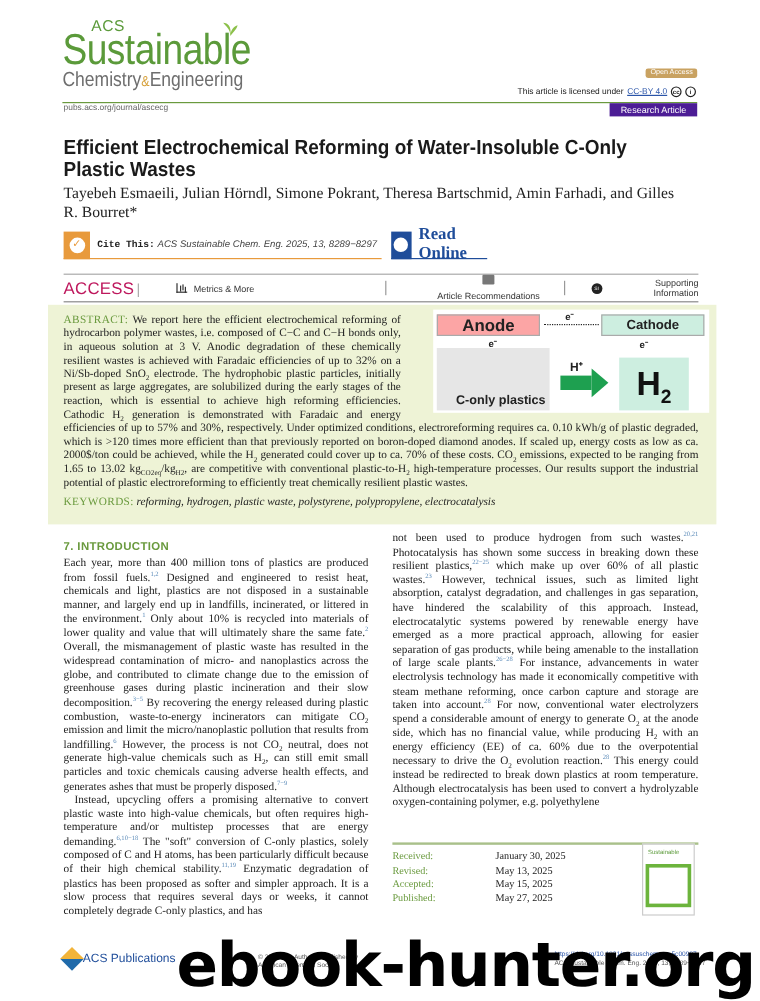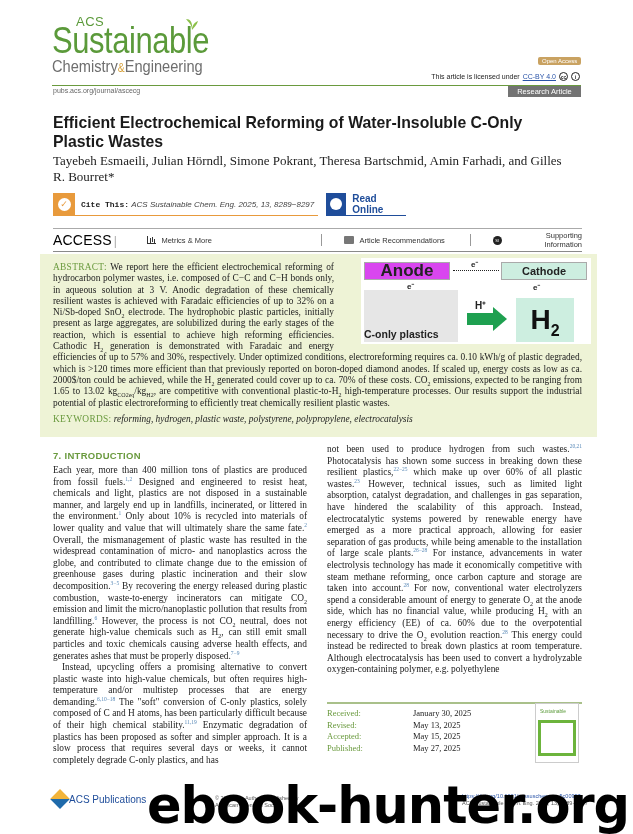--- a/index.html
+++ b/index.html
@@ -13,65 +13,65 @@
   .logo .chem { font-family: "Liberation Sans", sans-serif; font-size: 17px; color: #6e6e6e; position: absolute; left: 0; top: 43px; white-space: nowrap; transform: scaleX(0.86); transform-origin: left; }
   .logo .chem .amp { color: #d6a03a; font-size: 12px; }
 
   .header-rule { position: absolute; left: 52px; top: 85px; width: 529px; height: 1px; background: #6a9a3e; }
   .journal-url { position: absolute; left: 53px; top: 87px; font-family: "Liberation Sans", sans-serif; font-size: 7px; color: #666; }
 
   .open-access { position: absolute; left: 538px; top: 57px; background: #c9a261; color: #fff; font-family: "Liberation Sans", sans-serif; font-size: 6px; padding: 1px 4px; border-radius: 2px; }
   .license { position: absolute; right: 53px; top: 72px; font-family: "Liberation Sans", sans-serif; font-size: 7px; color: #222; display: flex; align-items: center; gap: 3px; }
   .license a { color: #2a54a8; text-decoration: underline; }
   .cc-icon { width: 9px; height: 9px; border: 1px solid #222; border-radius: 50%; font-size: 5px; display: inline-flex; align-items: center; justify-content: center; font-weight: bold; }
-  .research-article { position: absolute; left: 508px; top: 86px; width: 73px; height: 11px; background: #737373; color: #fff; font-family: "Liberation Sans", sans-serif; font-size: 7.5px; text-align: center; line-height: 11px; }
+  .research-article { position: absolute; left: 508px; top: 86px; width: 73px; height: 11px; background: #4c1d95; color: #fff; font-family: "Liberation Sans", sans-serif; font-size: 7.5px; text-align: center; line-height: 11px; }
 
   .title { position: absolute; left: 53px; top: 113px; width: 520px; font-family: "Liberation Sans", sans-serif; font-size: 17px; font-weight: bold; line-height: 19px; color: #1a1a1a; transform: scaleX(0.93); transform-origin: left; }
   .authors { position: absolute; left: 53px; top: 153px; width: 520px; font-size: 13px; line-height: 16px; color: #222; }
 
   .cite-box { position: absolute; left: 53px; top: 193px; width: 265px; height: 23px; border-bottom: 1.5px solid #e89a3c; display: flex; align-items: center; }
   .cite-icon { width: 22px; height: 23px; background: #e89a3c; display: flex; align-items: center; justify-content: center; }
   .cite-icon span { width: 13px; height: 13px; border-radius: 50%; background: #fff; color: #e89a3c; font-size: 9px; font-weight: bold; display: flex; align-items: center; justify-content: center; font-family: "DejaVu Sans", sans-serif; }
   .cite-text { font-family: "Liberation Sans", sans-serif; font-size: 8px; color: #333; margin-left: 6px; }
   .cite-text b { color: #222; font-family: Liberation Mono, monospace; }
   .cite-text i { color: #444; }
 
   .read-online { position: absolute; left: 326px; top: 193px; width: 80px; height: 23px; border-bottom: 1.5px solid #1f4d9a; display: flex; align-items: center; }
   .read-icon { width: 22px; height: 23px; background: #1f4d9a; display: flex; align-items: center; justify-content: center; }
   .read-icon span { width: 12px; height: 12px; border-radius: 50%; background: #fff; }
-  .read-text { font-family: Liberation Sans, sans-serif; font-size: 10px; font-weight: bold; color: #1f4d9a; margin-left: 6px; }
+  .read-text { font-family: Liberation Serif, serif; font-size: 14px; font-weight: bold; color: #1f4d9a; margin-left: 6px; }
 
   .access-bar { position: absolute; left: 53px; top: 228px; width: 529px; height: 24px; border-top: 1px solid #aaa; border-bottom: 1.5px solid #8a8a8a; display: flex; align-items: center; font-family: "Liberation Sans", sans-serif; }
-  .access-label { font-size: 14px; color: #000000; width: 95px; letter-spacing: 0.2px; }
+  .access-label { font-size: 14px; color: #be185d; width: 95px; letter-spacing: 0.2px; }
   .access-label::after { content: "|"; color: #aaa; margin-left: 2px; font-size: 12px; }
   .access-item { display: flex; align-items: center; font-size: 7.5px; color: #333; gap: 5px; }
   .sep { width: 1px; height: 12px; background: #999; }
   .ai-metrics { margin-left: 0; width: 175px; padding-left: 0; align-items: center; }
-  .ai-rec { width: 148px; padding-left: 22px; }
+  .ai-rec { width: 148px; padding-left: 22px; flex-direction: column; }
   .ai-supp { padding-left: 22px; text-align: right; }
   .icon-bars { width: 9px; height: 8px; border-left: 1px solid #333; border-bottom: 1px solid #333; position: relative; }
   .icon-bars::before { content: ""; position: absolute; left: 2px; bottom: 0; width: 1px; height: 5px; background: #333; box-shadow: 2px -1px 0 #333, 4px 1px 0 #333; }
   .icon-rec { width: 10px; height: 8px; background: #777; border-radius: 1px; }
   .icon-si { width: 9px; height: 9px; border-radius: 50%; background: #222; color: #fff; font-size: 4px; display: flex; align-items: center; justify-content: center; }
 
   .abstract-box { position: absolute; left: 40px; top: 254px; width: 557px; height: 183px; background: #eef3d6; }
   .abstract-text { position: absolute; left: 53px; top: 262px; width: 529px; font-size: 9.4px; line-height: 11.3px; text-align: justify; color: #222; }
   .abstract-text .head { color: #6a9a3e; font-variant: small-caps; letter-spacing: 0.3px; }
   .abstract-text .wrap { float: right; width: 242px; height: 86px; margin-left: 6px; margin-top: -1px; }
   .keywords { position: absolute; left: 53px; top: 414px; font-size: 9.4px; color: #222; }
   .keywords .head { color: #6a9a3e; font-variant: small-caps; letter-spacing: 0.3px; }
   .keywords i { }
 
   .toc { position: absolute; left: 361px; top: 258px; width: 230px; height: 86px; background: #fff; }
-  .toc .anode { position: absolute; left: 3px; top: 4px; width: 86px; height: 18px; background: #d946ef; border: 1px solid #aaa; font-family: "Liberation Sans", sans-serif; font-weight: bold; font-size: 17px; text-align: center; line-height: 16px; color: #222; }
+  .toc .anode { position: absolute; left: 3px; top: 4px; width: 86px; height: 18px; background: #fca5a5; border: 1px solid #aaa; font-family: "Liberation Sans", sans-serif; font-weight: bold; font-size: 14px; text-align: center; line-height: 16px; color: #222; }
   .toc .cathode { position: absolute; left: 140px; top: 4px; width: 86px; height: 18px; background: #cdeee0; border: 1px solid #aaa; font-family: "Liberation Sans", sans-serif; font-weight: bold; font-size: 11px; text-align: center; line-height: 16px; color: #222; }
   .toc .dots { position: absolute; left: 92px; top: 12px; width: 46px; border-top: 1.5px dotted #222; }
   .toc .e1 { position: absolute; left: 110px; top: 0; font-family: "Liberation Sans", sans-serif; font-size: 8px; font-weight: bold; }
   .toc .plastics { position: absolute; left: 3px; top: 32px; width: 94px; height: 52px; background: #e6e6e6; }
-  .toc .plastics-label { position: absolute; left: 3px; top: 70px; font-family: "Liberation Sans", sans-serif; font-weight: bold; font-size: 10.5px; color: #222; }
+  .toc .plastics-label { position: absolute; left: 3px; top: 70px; font-family: "Liberation Sans", sans-serif; font-weight: bold; font-size: 10.5px; color: #222; padding-left: 16px; }
   .toc .e2 { position: absolute; left: 46px; top: 22px; font-family: "Liberation Sans", sans-serif; font-size: 8px; font-weight: bold; }
   .toc .hplus { position: absolute; left: 114px; top: 40px; font-family: "Liberation Sans", sans-serif; font-size: 10px; font-weight: bold; }
   .toc .arrow { position: absolute; left: 106px; top: 55px; width: 26px; height: 12px; background: #1ea050; }
   .toc .arrowhead { position: absolute; left: 132px; top: 49px; width: 0; height: 0; border-top: 12px solid transparent; border-bottom: 12px solid transparent; border-left: 14px solid #1ea050; }
   .toc .h2box { position: absolute; left: 155px; top: 40px; width: 58px; height: 44px; background: #cdeee0; font-family: "Liberation Sans", sans-serif; font-weight: bold; font-size: 28px; text-align: center; line-height: 44px; color: #111; }
   .toc .h2box sub { font-size: 16px; }
   .toc .e3 { position: absolute; left: 172px; top: 23px; font-family: "Liberation Sans", sans-serif; font-size: 8px; font-weight: bold; }
 
   .section-head { position: absolute; left: 53px; top: 450px; font-family: "Liberation Sans", sans-serif; font-size: 9.5px; color: #6a9a3e; letter-spacing: 0.3px; }
   .col { position: absolute; font-size: 9.4px; line-height: 11.6px; text-align: justify; color: #222; }

